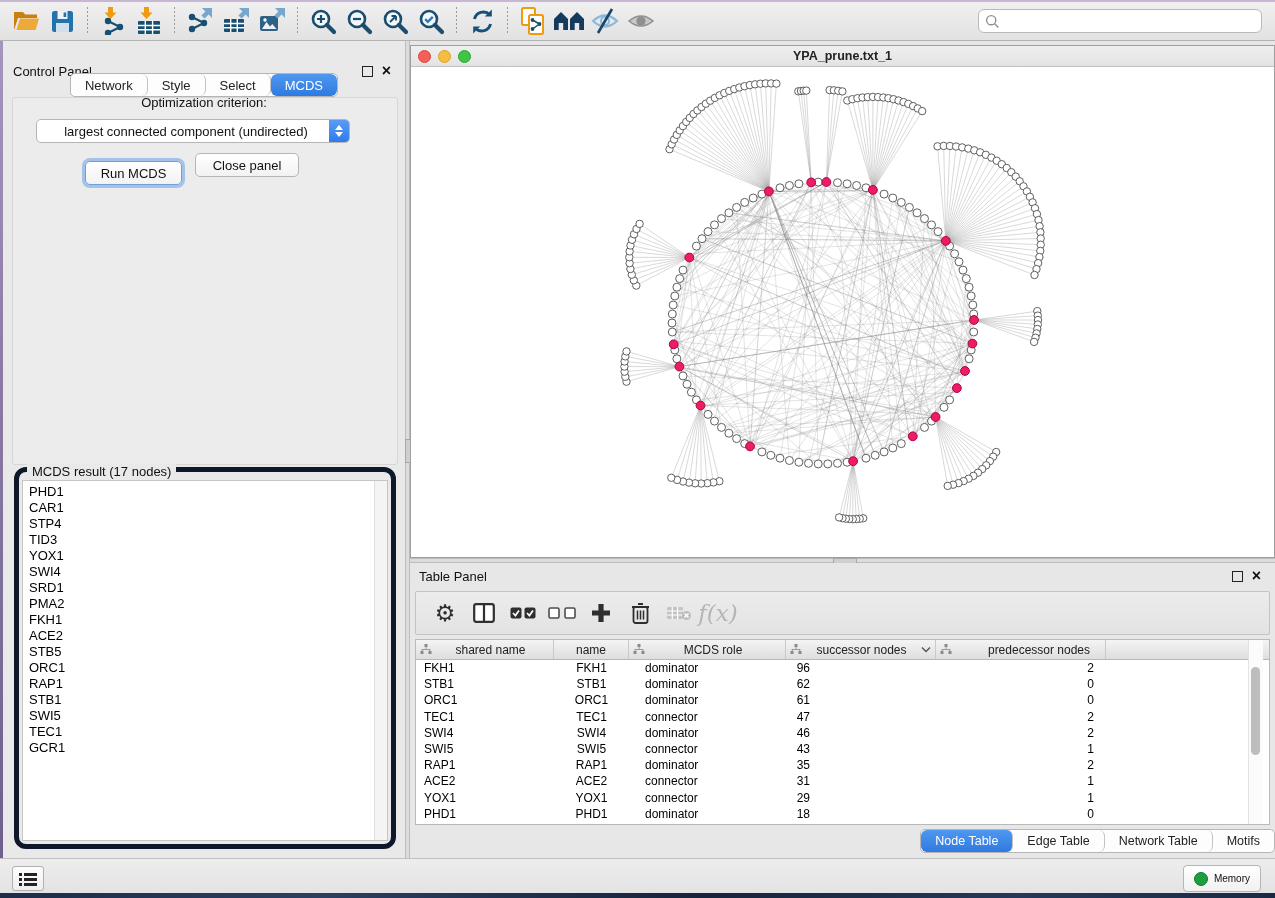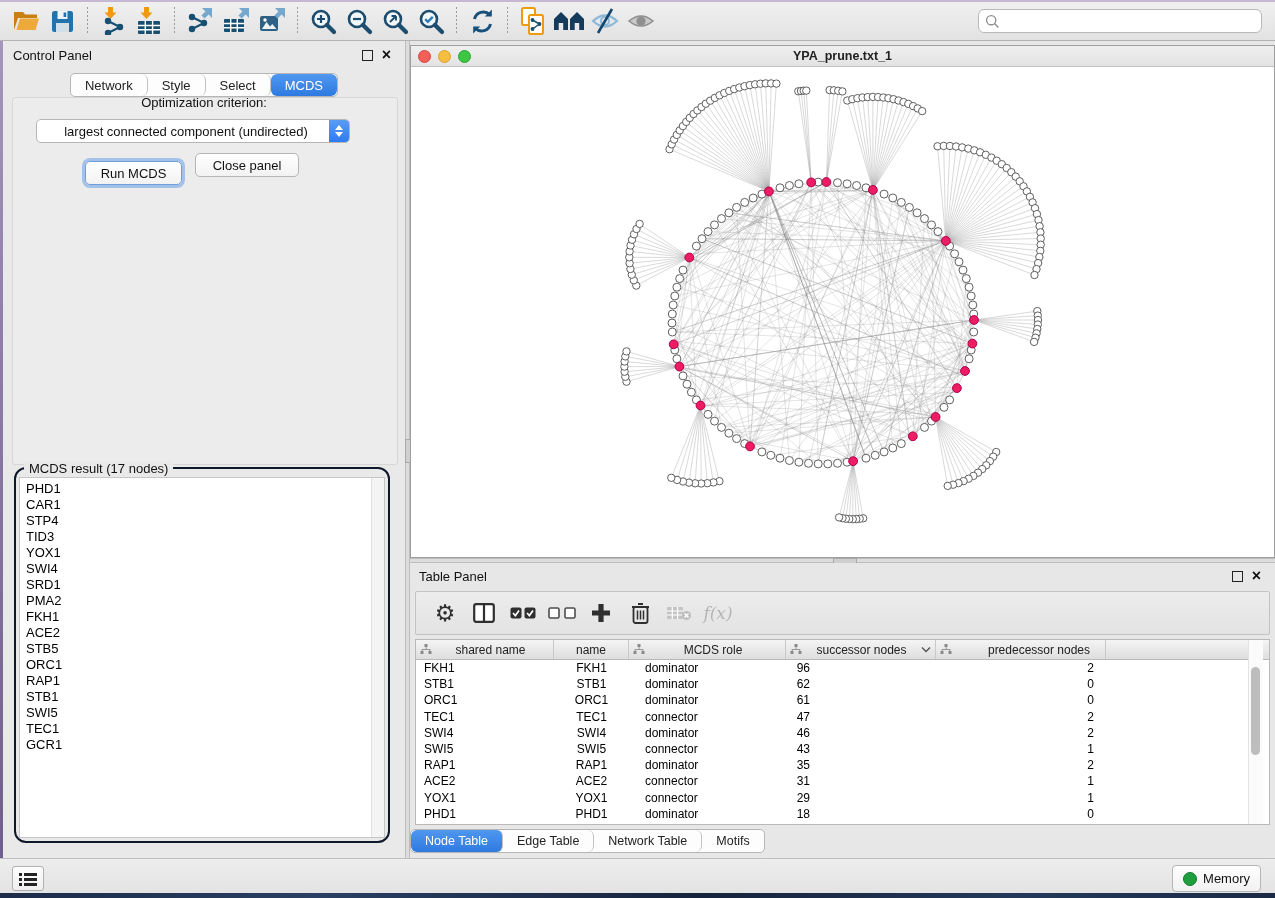--- a/index.html
+++ b/index.html
@@ -10,41 +10,41 @@
   #wp-left{left:0;top:41px;width:3px;height:817px;background:linear-gradient(#a595bb,#8d7ba6 40%,#6f5f8c);}
   #wp-bottom{left:0;top:893px;width:1275px;height:5px;background:linear-gradient(90deg,#1c2c49,#2a3f63 25%,#16233c 55%,#24395a 80%,#1a2a45);}
   
   #toolbar{left:0;top:2px;width:1275px;height:39px;background:linear-gradient(#f0f0f0,#e2e2e2);border-bottom:1px solid #b3b3b3;display:flex;align-items:center;padding-left:8px;box-sizing:border-box;}
   .tb-btn{width:36px;height:32px;display:flex;align-items:center;justify-content:center;border-radius:4px;}
   .tb-sep{width:1px;height:28px;margin:0 7px;background-image:linear-gradient(#9a9a9a 2px,transparent 2px);background-size:1px 4px;}
   #search-wrap{margin-left:auto;margin-right:13px;width:284px;height:24px;background:#fff;border:1px solid #b9b9b9;border-radius:6px;display:flex;align-items:center;padding:0 6px;box-sizing:border-box;}
   #search-wrap input{border:none;outline:none;flex:1;font-size:12px;font-family:"Liberation Sans",sans-serif;background:transparent;}
   
   #control-panel{left:3px;top:41px;width:402px;height:817px;background:#e9e9e9;}
-  #cp-titlebar{position:absolute;left:0;top:0;width:100%;height:28px;display:flex;align-items:center;}
+  #cp-titlebar{position:absolute;left:0;top:16px;width:100%;height:28px;display:flex;align-items:center;}
   #cp-title{font-size:13px;color:#111;padding-left:10px;}
   .win-icons{margin-left:auto;display:flex;align-items:center;gap:9px;padding-right:14px;}
   .float-icon{width:9px;height:9px;border:1.6px solid #222;}
   .close-icon{font-size:16px;font-weight:700;color:#111;line-height:10px;}
   .seg{display:flex;height:22px;border:1px solid #b5b5b5;border-radius:5px;overflow:hidden;background:#fff;}
   .seg-btn{padding:0 14px;font-size:13px;display:flex;align-items:center;justify-content:center;color:#222;border-right:1px solid #c2c2c2;background:#fdfdfd;white-space:nowrap;border-radius:6px;}
   .seg-btn:last-child{border-right:none;}
   .seg-btn.active{background:linear-gradient(#4f97ef,#2e7ae0);color:#fff;}
   #cp-tabs-row{position:absolute;left:0;top:32px;width:100%;display:flex;justify-content:center;}
   #cp-content{position:absolute;left:9px;top:56px;width:384px;height:366px;background:#ececec;border:1px solid #d6d6d6;border-radius:3px;}
   #opt-label{position:absolute;left:0;top:54px;width:100%;text-align:center;font-size:13px;color:#111;}
   #criterion{position:absolute;left:33px;top:78px;width:314px;height:24px;background:#fff;border:1px solid #b5b5b5;border-radius:5px;display:flex;align-items:center;box-sizing:border-box;}
   #criterion .val{flex:1;text-align:center;font-size:13px;color:#111;padding-left:6px;white-space:nowrap;overflow:hidden;}
   #criterion .stepper{width:20px;height:22px;background:linear-gradient(#5a9cf2,#2f7bf0);border-radius:0 4px 4px 0;display:flex;flex-direction:column;align-items:center;justify-content:center;gap:2px;}
   .chev-up{width:0;height:0;border-left:4px solid transparent;border-right:4px solid transparent;border-bottom:5px solid #fff;}
   .chev-dn{width:0;height:0;border-left:4px solid transparent;border-right:4px solid transparent;border-top:5px solid #fff;}
   .push-btn{height:24px;background:linear-gradient(#ffffff,#f2f2f2);border:1px solid #b5b5b5;border-radius:5px;font-size:13px;color:#111;display:flex;align-items:center;justify-content:center;padding:0 14px;box-sizing:border-box;}
   #run-btn{position:absolute;left:82px;top:120px;width:97px;border:1px solid #6f9fd8;box-shadow:0 0 0 3px rgba(106,160,232,.55);}
   #close-panel-btn{position:absolute;left:192px;top:112px;width:104px;}
-  #mcds-group{position:absolute;left:11px;top:426px;width:372px;height:372px;border:2px solid #0f172a;border-radius:12px;}
+  #mcds-group{position:absolute;left:11px;top:426px;width:372px;height:372px;border:5px solid #0f172a;border-radius:12px;}
   #mcds-group-title{position:absolute;left:8px;top:-8px;background:#e9e9e9;padding:0 5px;font-size:13px;color:#111;}
   #mcds-listwrap{position:absolute;left:3px;top:8px;right:3px;bottom:3px;background:#fff;border:1px solid #c6c6c6;display:flex;}
   #mcds-list{flex:1;padding:3px 0 0 6px;overflow:hidden;}
   .mcds-item{font-size:13px;line-height:16px;color:#000;}
   #mcds-scroll{width:12px;background:#f4f4f4;border-left:1px solid #e0e0e0;}
   
   #v-divider{left:405px;top:41px;width:5px;height:817px;background:#dcdcdc;border-left:1px solid #bdbdbd;border-right:1px solid #bdbdbd;box-sizing:border-box;}
   #v-handle{position:absolute;left:-1px;top:398px;width:5px;height:22px;background:#cfcfcf;border:1px solid #a8a8a8;}
   
   #net-frame{left:410px;top:45px;width:865px;height:513px;background:#fff;border:1px solid #9e9e9e;box-sizing:border-box;}
@@ -55,40 +55,40 @@
   
   #h-splitter{left:410px;top:558px;width:865px;height:5px;background:#dcdcdc;border-top:1px solid #bdbdbd;border-bottom:1px solid #bdbdbd;box-sizing:border-box;}
   #h-handle{position:absolute;left:423px;top:-1px;width:22px;height:5px;background:#cfcfcf;border:1px solid #a8a8a8;}
   
   #table-panel{left:410px;top:563px;width:865px;height:295px;background:#e7e7e7;}
   #tp-titlebar{position:absolute;left:0;top:0;width:100%;height:26px;display:flex;align-items:center;}
   #tp-title{font-size:13px;color:#111;padding-left:9px;}
   #tp-toolbar{position:absolute;left:5px;top:28px;width:855px;height:44px;background:linear-gradient(#ececec,#e3e3e3);border:1px solid #c3c3c3;border-radius:2px;display:flex;align-items:center;padding-left:14px;box-sizing:border-box;gap:9px;}
   .tt-btn{width:30px;height:30px;display:flex;align-items:center;justify-content:center;}
   .gear-glyph{font-family:"DejaVu Sans",sans-serif;font-size:23px;color:#2f2f2f;line-height:1;}
-  .fx{font-family:"DejaVu Serif",serif;font-style:italic;font-size:17px;color:#b5b5b5;}
+  .fx{font-family:"DejaVu Serif",serif;font-style:italic;font-size:23px;color:#b5b5b5;}
   #tbl{position:absolute;left:5px;top:76px;width:855px;height:186px;background:#fff;border:1px solid #b9b9b9;box-sizing:border-box;overflow:hidden;}
   #thead{display:flex;height:20px;background:linear-gradient(#f4f4f4,#dedede);border-bottom:1px solid #b9b9b9;box-sizing:border-box;}
   .hcell{display:flex;align-items:center;border-right:1px solid #c9c9c9;box-sizing:border-box;padding:0 4px;font-size:12px;color:#222;}
   .hcell .hlabel{flex:1;text-align:center;white-space:nowrap;overflow:hidden;}
   .hfill{flex:1;border-right:none;}
   .trow{display:flex;height:16.2px;align-items:center;font-size:12px;color:#000;}
   .tcell{box-sizing:border-box;white-space:nowrap;overflow:hidden;}
   .c0{width:138px;padding-left:8px;}
   .c1{width:75px;text-align:center;}
   .c2{width:157px;padding-left:16px;}
   .c3{width:150px;text-align:right;padding-right:126px;}
   .c4{width:170px;text-align:right;padding-right:12px;}
   #tbl-scroll{position:absolute;left:838px;top:77px;width:14px;height:184px;background:#fbfbfb;border-left:1px solid #e3e3e3;}
   #tbl-thumb{position:absolute;left:2px;top:27px;width:9px;height:88px;background:#bdbdbd;border-radius:5px;}
-  #tp-tabs-row{position:absolute;left:0;top:266px;width:100%;display:flex;justify-content:flex-start;}
+  #tp-tabs-row{position:absolute;left:0;top:266px;width:100%;display:flex;justify-content:flex-end;}
   
   #status-bar{left:0;top:858px;width:1275px;height:35px;background:linear-gradient(#ededed,#e3e3e3);border-top:1px solid #bfbfbf;box-sizing:border-box;}
   #list-btn{position:absolute;left:12px;top:7px;width:30px;height:23px;background:linear-gradient(#fdfdfd,#eee);border:1px solid #b0b0b0;border-radius:3px;display:flex;align-items:center;justify-content:center;}
-  #memory-btn{position:absolute;right:14px;top:6px;height:25px;background:linear-gradient(#ffffff,#f1f1f1);border:1px solid #b5b5b5;border-radius:4px;display:flex;align-items:center;gap:6px;padding:0 10px;font-size:13px;color:#111;}
+  #memory-btn{position:absolute;right:14px;top:6px;height:25px;background:linear-gradient(#ffffff,#f1f1f1);border:1px solid #b5b5b5;border-radius:4px;display:flex;align-items:center;gap:6px;padding:0 10px;font-size:10px;color:#111;}
   #memory-dot{width:12px;height:12px;border-radius:50%;background:#1e9e3e;border:1px solid #157a2e;}
   svg{display:block;}
 </style>
 </head>
 <body>
 
 <div class="abs" id="wp-top"></div>
 <div class="abs" id="wp-left"></div>
 <div class="abs" id="wp-bottom"></div>
 

